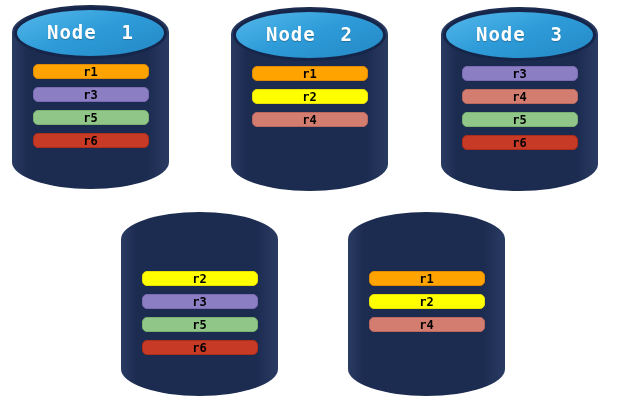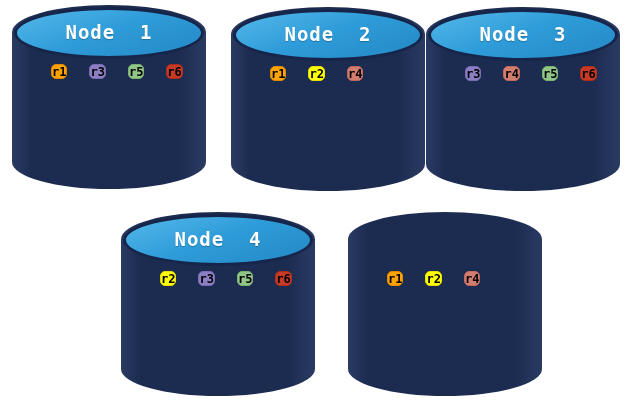--- a/index.html
+++ b/index.html
@@ -6,24 +6,24 @@
   html,body { background:#ffffff; }
   body { font-family:"Liberation Sans", sans-serif; }
 
   .canvas {
     position:relative;
     width:638px; height:402px;
     background:#ffffff;
     overflow:hidden;
   }
 
-  .cyl { position:absolute; width:194px; height:184px; }
+  .cyl { position:absolute; width:157px; height:184px; }
   .node-1 { left:12px;  top:5px; }
   .node-2 { left:231px; top:7px;padding-left:20px; }
-  .node-3 { left:426px; top:7px;padding-left:24px; }
+  .node-3 { left:441px; top:7px;padding-left:24px; }
   .node-4 { left:121px; top:212px; }
   .node-5 { left:348px; top:212px; }
 
   .cyl-body {
     position:absolute; inset:0;
     background:linear-gradient(90deg,
       var(--body-light,#2a3b63) 0%,
       var(--body,#1c2b50) 10%,
       var(--body,#1c2b50) 86%,
       var(--body-light,#2a3b63) 100%);
@@ -49,21 +49,21 @@
     letter-spacing:1px;
     white-space:pre;
     text-shadow:0 1px 1px rgba(0,0,0,0.25);
     margin-top:-2px;
   }
 
   .bars {
     position:absolute; top:59px; left:50%;
     transform:translateX(-50%);
     width:116px;
-    display:flex; flex-direction:row; gap:22px;
+    display:flex; flex-direction:column; gap:8px;
   }
 
   .bar {
     height:15px;
     border-radius:5px;
     border:1.5px solid transparent;
     display:flex; align-items:center; justify-content:center;
     font-family:"DejaVu Sans Mono","Liberation Mono",monospace;
     font-weight:bold;
     font-size:12px;
@@ -109,23 +109,20 @@
     <div class="bars">
       <div class="bar" style="background: rgb(139, 126, 195); border-color: rgb(122, 107, 179);">r3</div>
       <div class="bar" style="background: rgb(210, 125, 112); border-color: rgb(188, 104, 94);">r4</div>
       <div class="bar" style="background: rgb(144, 198, 135); border-color: rgb(123, 178, 113);">r5</div>
       <div class="bar" style="background: rgb(198, 58, 38); border-color: rgb(172, 45, 27);">r6</div>
     </div>
   </div>
 
   <div class="cyl node-4">
     <div class="cyl-body"></div>
-    <div class="cyl-top">
-      <span class="cyl-label">Node  4</span>
-    </div>
     <div class="bars">
       <div class="bar" style="background: rgb(255, 255, 0); border-color: rgb(230, 223, 0);">r2</div>
       <div class="bar" style="background: rgb(139, 126, 195); border-color: rgb(122, 107, 179);">r3</div>
       <div class="bar" style="background: rgb(144, 198, 135); border-color: rgb(123, 178, 113);">r5</div>
       <div class="bar" style="background: rgb(198, 58, 38); border-color: rgb(172, 45, 27);">r6</div>
     </div>
   </div>
 
   <div class="cyl node-5">
     <div class="cyl-body"></div>

